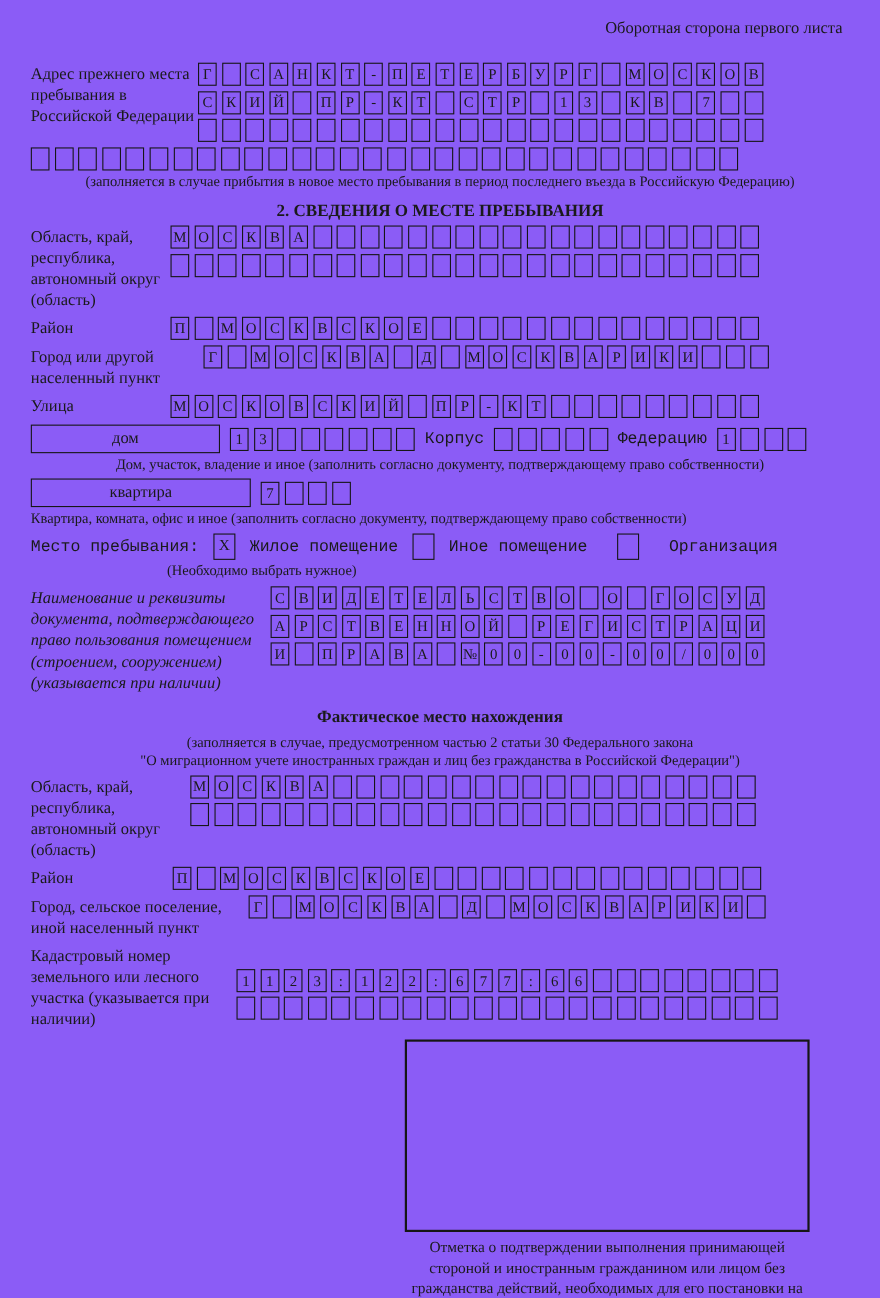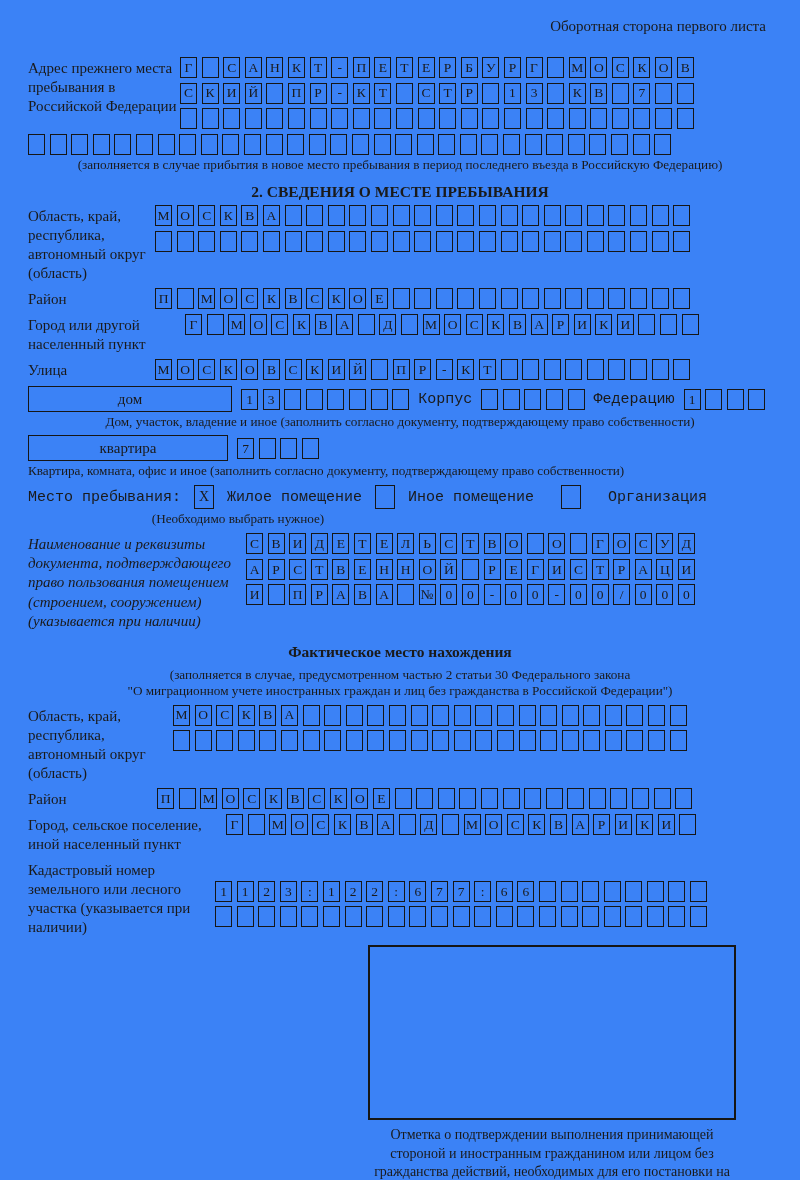--- a/index.html
+++ b/index.html
@@ -1,20 +1,20 @@
 <!DOCTYPE html>
 <html><head>
 <meta charset="utf-8">
 <style>
   * { margin:0; padding:0; box-sizing:border-box; }
   html,body { background:#fff; }
   .page {
     position:relative;
     width:800px; height:1180px;
-    background:#3b82f6;
+    background:#8b5cf6;
     color:#1a1a1a;
     font-family:"Liberation Serif", serif;
     padding:18px 28px 0 28px;
     overflow:hidden;
   }
   .hdr-right { text-align:right; font-size:15px; padding-right:6px; margin-bottom:22px; }
 
   .form-row { display:flex; align-items:flex-start; }
   .flabel { font-size:15px; line-height:1.27; flex:none; padding-top:2px; }
   .cellgroup { display:flex; flex-direction:column; row-gap:4.5px; }
@@ -318,21 +318,21 @@
         <span class="cell"></span>
         <span class="cell"></span>
         <span class="cell"></span>
         <span class="cell"></span>
         <span class="cell"></span>
         <span class="cell"></span>
       </div>
   </div>
 
   <div class="inline-row mt6" style="column-gap:9px;">
-    <div class="widebox" style="width:204px;">дом</div>
+    <div class="widebox" style="width:172px;">дом</div>
     <div class="cellrow">
         <span class="cell">1</span>
         <span class="cell">3</span>
         <span class="cell"></span>
         <span class="cell"></span>
         <span class="cell"></span>
         <span class="cell"></span>
         <span class="cell"></span>
         <span class="cell"></span>
       </div>

